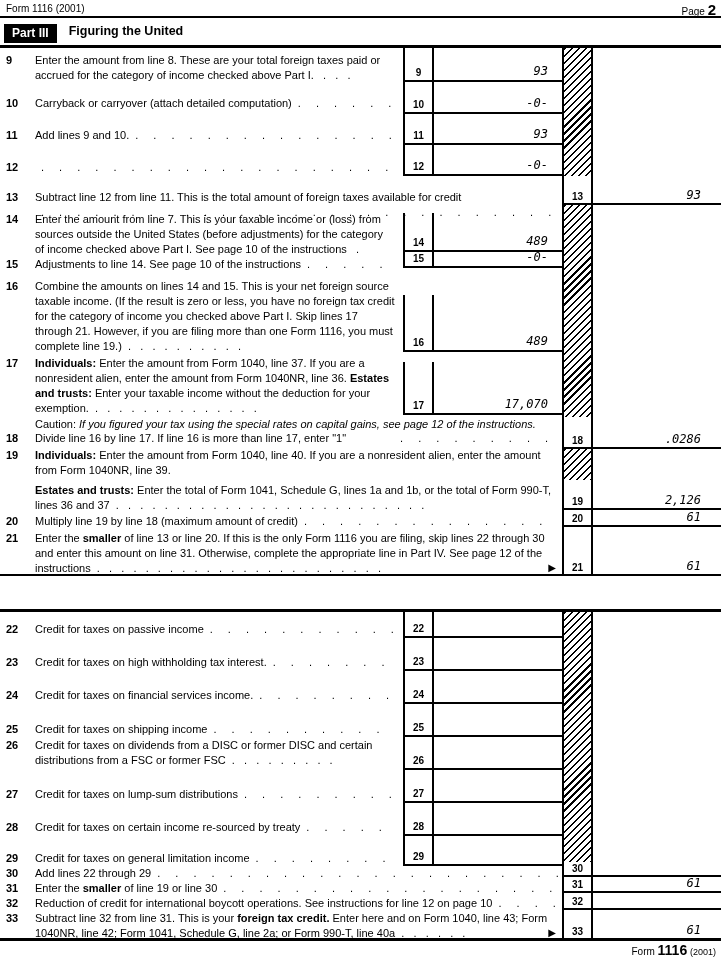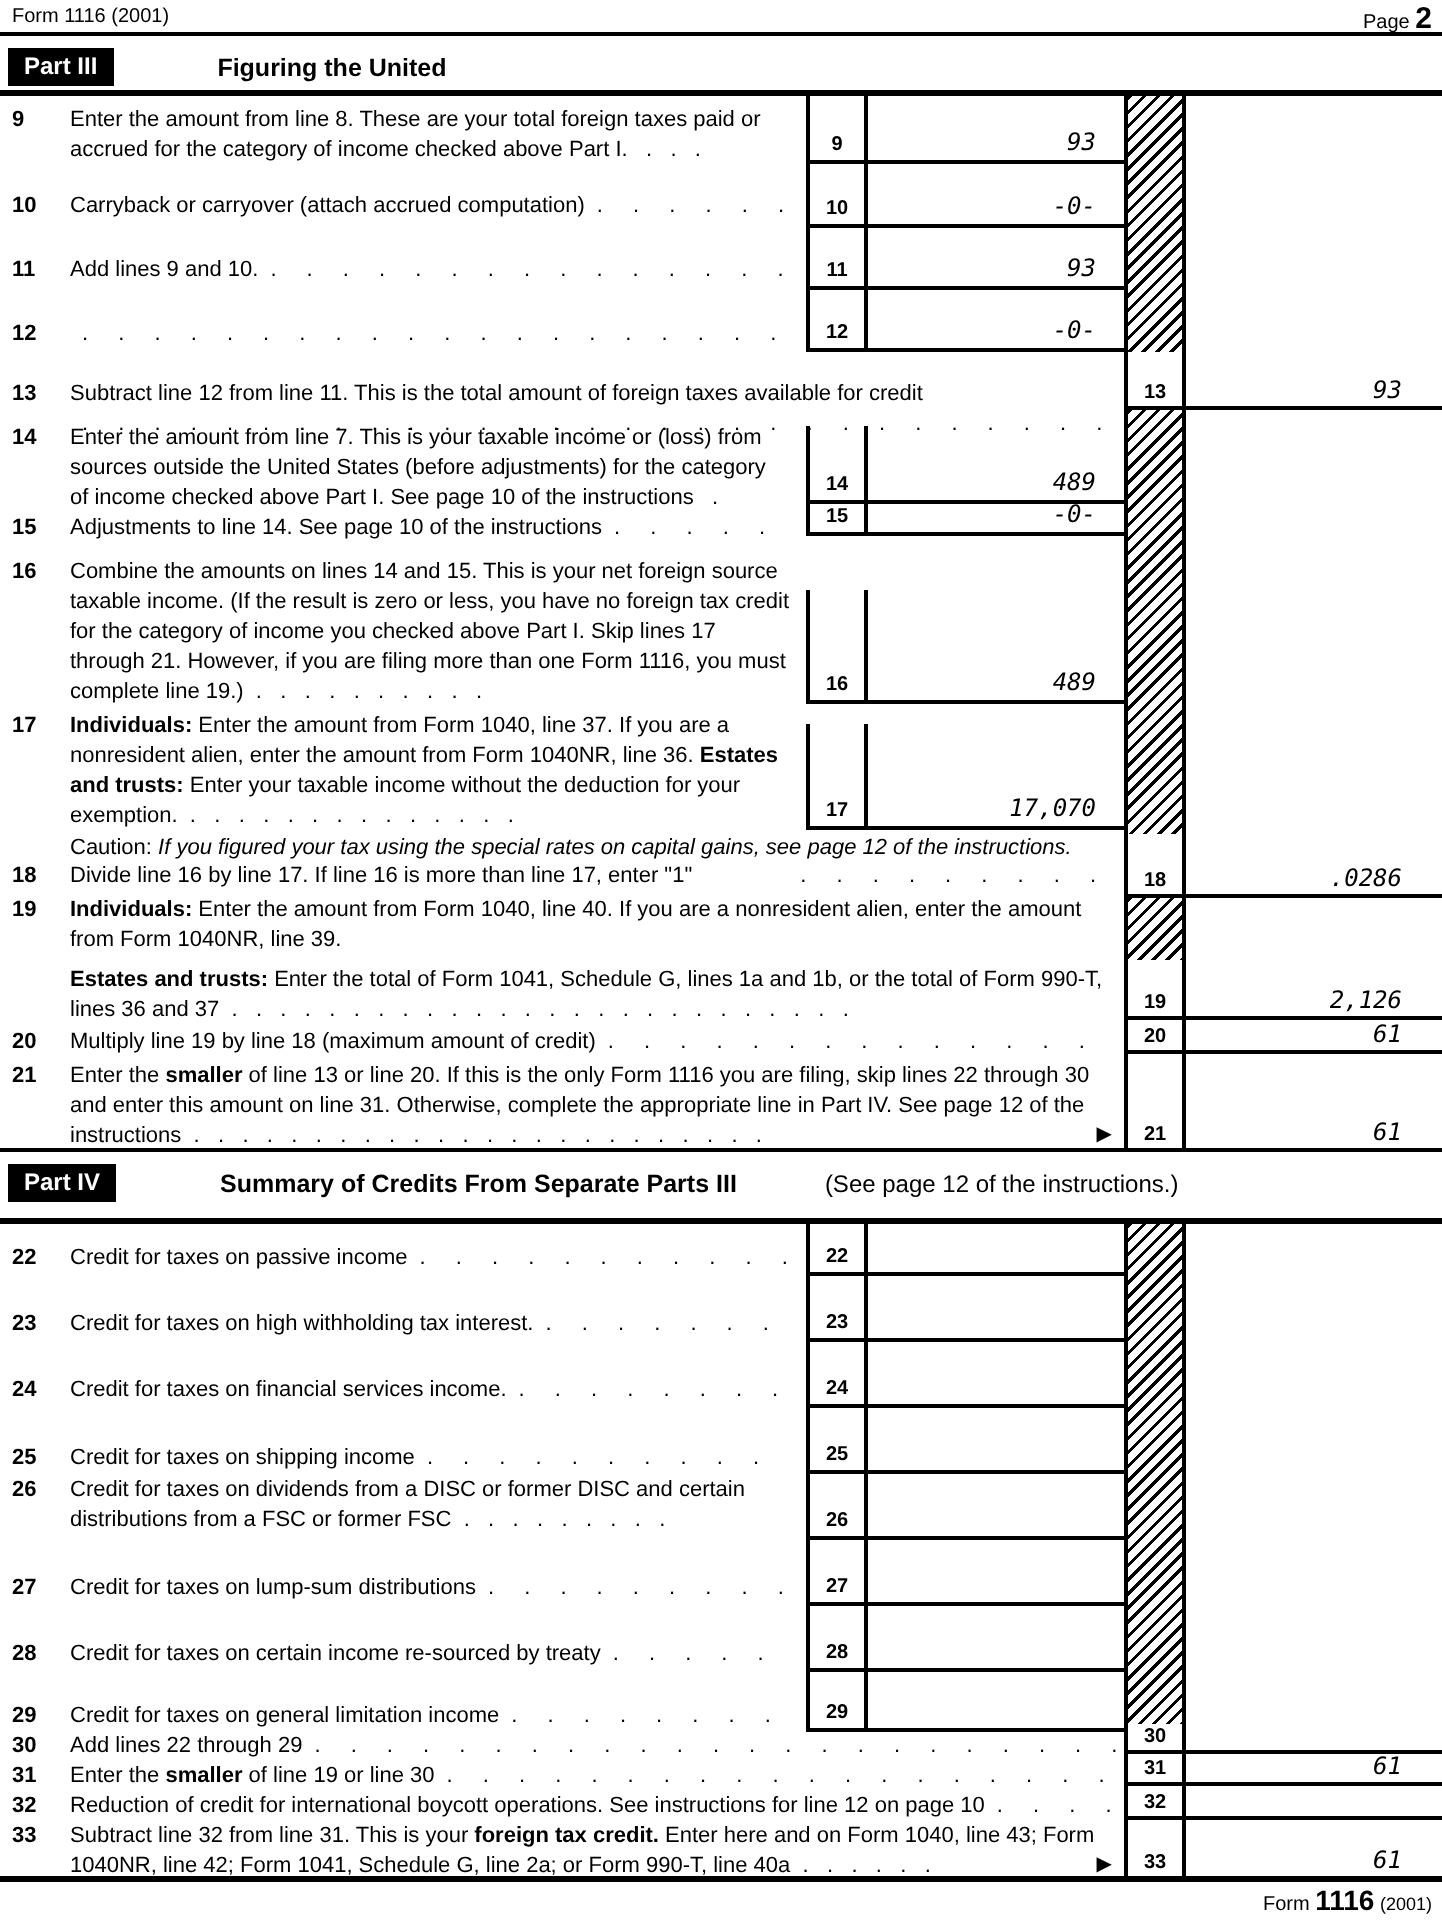--- a/index.html
+++ b/index.html
@@ -7,21 +7,21 @@
         font-family:"Liberation Sans",sans-serif;font-size:11px;overflow:hidden;}
   .hline{position:absolute;left:0;right:0;background:#000;}
   
   .hdr-left{position:absolute;left:6px;top:3px;font-size:10px;}
   .hdr-right{position:absolute;right:5px;top:1px;font-size:10px;}
   .hdr-right b{font-size:15px;}
   .footer{position:absolute;right:5px;top:942px;font-size:10px;}
   .footer b{font-size:14px;}
   .footer .yr{font-size:9px;}
   
-  .partbar{position:absolute;left:4px;display:flex;align-items:center;gap:40px;}
+  .partbar{position:absolute;left:4px;display:flex;align-items:flex-start;}
   .ptag{background:#000;color:#fff;font-weight:bold;font-size:12px;padding:2px 8px 3px 8px;}
   .ptitle{font-weight:bold;font-size:12.5px;margin-left:12px;}
   .pnote{font-size:12px;font-weight:normal;margin-left:4px;}
   
   .row{position:absolute;left:6px;display:flex;align-items:flex-start;line-height:15px;}
   .no{width:24px;font-weight:bold;flex:none;}
   .t{margin-left:5px;box-sizing:border-box;}
   .flexrow{display:flex;}
   .flexrow>span:first-child{white-space:nowrap;}
   .leader{flex:1;overflow:hidden;white-space:nowrap;letter-spacing:6px;padding-left:6px;}
@@ -60,21 +60,21 @@
   </div>
   <div class="hline" style="top:45px;height:3px;"></div>
 
   <div class="row" style="top:53px;">
     <span class="no">9</span>
     <div class="t clip" style="width:360px;height:31px;">Enter the amount from line 8. These are your total foreign taxes paid or accrued for the category of income checked above Part I.&nbsp;&nbsp;&nbsp;.&nbsp;&nbsp;&nbsp;.&nbsp;&nbsp;&nbsp;.</div>
   </div>
   <div class="row" style="top:96px;">
     <span class="no">10</span>
     <div class="t flexrow" style="width:360px;">
-        <span>Carryback or carryover (attach accrued computation)</span>
+        <span>Carryback or carryover (attach detailed computation)</span>
         <span class="leader">. . . . . . . . . . . . . . . . . . . . . . . . . . . . . . . . . . . . . . . .</span>
       </div>
   </div>
   <div class="row" style="top:128px;">
     <span class="no">11</span>
     <div class="t flexrow" style="width:360px;">
         <span>Add lines 9 and 10.</span>
         <span class="leader">. . . . . . . . . . . . . . . . . . . . . . . . . . . . . . . . . . . . . . . .</span>
       </div>
   </div>
@@ -212,25 +212,20 @@
       <span class="val">2,126</span>
     </div>
   <div class="rcell" style="top:510px;height:17px;">
       <span class="val">61</span>
     </div>
   <div class="rcell" style="top:545px;height:31px;">
       <span class="val">61</span>
     </div>
   <div class="hline" style="top:574px;height:2px;"></div>
 
-  <div class="partbar" style="top:582px;">
-    <span class="ptag">Part IV</span>
-    <span class="ptitle">Summary of Credits From Separate Parts III</span>
-    <span class="pnote">(See page 12 of the instructions.)</span>
-  </div>
   <div class="hline" style="top:609px;height:3px;"></div>
 
   <div class="row" style="top:622px;">
     <span class="no">22</span>
     <div class="t flexrow" style="width:360px;">
         <span>Credit for taxes on passive income</span>
         <span class="leader">. . . . . . . . . . . . . . . . . . . . . . . . . . . . . . . . . . . . . . . .</span>
       </div>
   </div>
   <div class="row" style="top:655px;">

